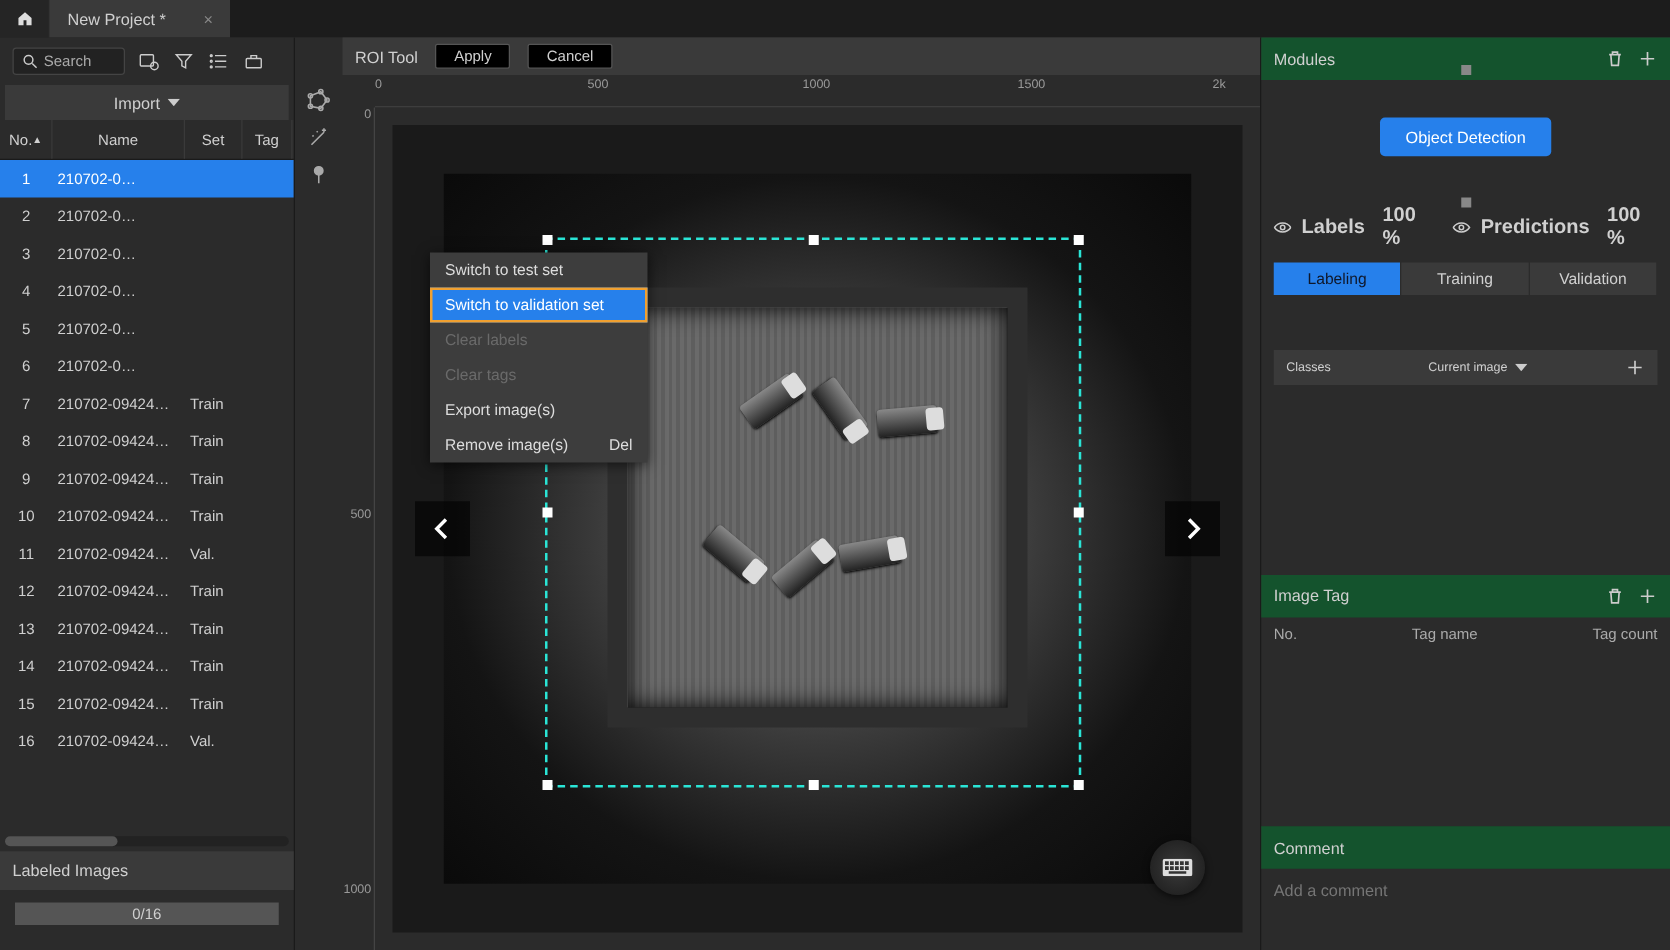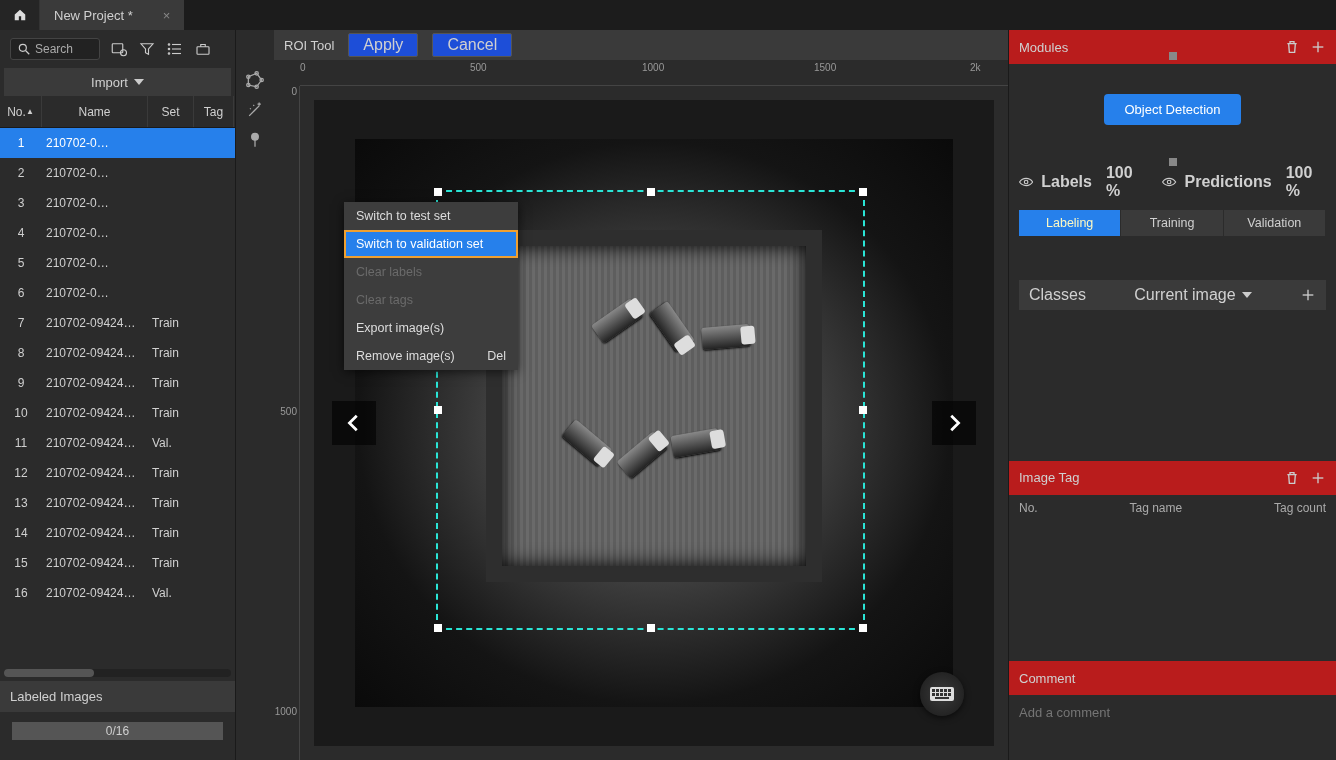--- a/index.html
+++ b/index.html
@@ -30,21 +30,21 @@
 .td-set { width: 46px; padding-left: 4px; }
 .scrollbar-h { height: 8px; background: #222; margin: 6px 4px 4px; border-radius: 4px; position: relative; }
 .scrollbar-h::after { content: ""; position: absolute; left: 0; top: 0; height: 8px; width: 90px; background: #555; border-radius: 4px; }
 .labeled-section { background: #3a3a3a; padding: 8px 10px; font-size: 13px; }
 .progress-wrap { padding: 10px 12px 20px; }
 .progress { background: #555; height: 18px; display: flex; align-items: center; justify-content: center; font-size: 12px; }
 .center { flex: 1; background: #2b2b2b; display: flex; flex-direction: column; position: relative; }
 .tool-strip { width: 38px; position: absolute; left: 0; top: 30px; bottom: 0; display: flex; flex-direction: column; align-items: center; gap: 10px; padding-top: 10px; }
 .tool-strip svg { width: 20px; height: 20px; stroke: #aaa; fill: none; stroke-width: 1.5; }
 .top-tool { height: 30px; background: #3a3a3a; display: flex; align-items: center; gap: 14px; padding: 0 10px; margin-left: 38px; }
-.btn { background: #1d4ed8; border: 1px solid #555; border-radius: 2px; padding: 2px 14px; color: #d0d0d0; font-size: 16px; cursor: pointer; }
+.btn { background: #000000; border: 1px solid #555; border-radius: 2px; padding: 2px 14px; color: #d0d0d0; font-size: 12px; cursor: pointer; }
 .ruler-h { height: 26px; background: #2b2b2b; margin-left: 64px; position: relative; border-bottom: 1px solid #444; font-size: 10px; color: #999; }
 .ruler-h .tick { position: absolute; top: 2px; }
 .ruler-v { width: 26px; position: absolute; left: 38px; top: 56px; bottom: 0; border-right: 1px solid #444; font-size: 10px; color: #999; }
 .ruler-v .tick { position: absolute; right: 2px; text-align: right; }
 .canvas-area { flex: 1; margin-left: 64px; position: relative; background: #2b2b2b; overflow: hidden; }
 .image-view { position: absolute; left: 14px; top: 14px; right: 14px; bottom: 14px; background: #1a1a1a; display:flex; align-items:center; justify-content:center; }
 .image-content { width: 88%; height: 88%; background: radial-gradient(ellipse at center, #7a7a7a 0%, #3a3a3a 42%, #141414 70%, #0a0a0a 100%); position: relative; }
 .tray { position: absolute; left: 22%; top: 16%; width: 56%; height: 62%; border: 16px solid #2e2e2e; background: repeating-linear-gradient(90deg, #6a6a6a 0 3px, #5e5e5e 3px 6px); box-shadow: inset 0 0 20px #000; }
 .cyl { position:absolute; width:48px; height:22px; background:linear-gradient(180deg,#888,#222); border-radius:3px; box-shadow:0 1px 2px #000;}
 .cyl::before{content:"";position:absolute;right:-5px;top:2px;width:14px;height:18px;background:#ddd;border-radius:3px;}
@@ -54,35 +54,35 @@
 .nav-arrow svg { width: 22px; height: 22px; stroke: #fff; stroke-width: 3; fill: none; }
 .nav-left { left: 18px; }
 .nav-right { right: 18px; }
 .keyboard-btn { position: absolute; right: 30px; bottom: 30px; width: 44px; height: 44px; background: radial-gradient(circle,#3a3a3a,#1a1a1a); border-radius: 50%; display:flex; align-items:center; justify-content:center; box-shadow:0 2px 6px rgba(0,0,0,.6);}
 .keyboard-btn svg{fill:#ccc;}
 .context-menu { position: absolute; left: 344px; top: 202px; width: 174px; background: #3d3d3d; box-shadow: 0 2px 10px rgba(0,0,0,.6); z-index: 100; }
 .context-item { padding: 7px 12px; font-size: 12.5px; color: #ddd; display: flex; justify-content: space-between; }
 .context-item.highlight { background: #2680eb; color: #fff; border: 2px solid #f0a030; padding: 5px 10px; }
 .context-item.disabled { color: #6a6a6a; }
 .right { width: 328px; background: #2b2b2b; border-left: 1px solid #1a1a1a; display: flex; flex-direction: column; }
-.section-header { height: 34px; background: #b91c1c; display: flex; align-items: center; justify-content: space-between; padding: 0 10px; font-size: 13px; }
+.section-header { height: 34px; background: #14532d; display: flex; align-items: center; justify-content: space-between; padding: 0 10px; font-size: 13px; }
 .section-header .icons { display: flex; gap: 10px; }
 .section-header svg { width: 16px; height: 16px; stroke: #ccc; fill: none; stroke-width: 2; }
 .modules-canvas { height: 90px; position: relative; display:flex; align-items:center; justify-content:center; }
 .module-node { background: #2680eb; color: #fff; padding: 8px 20px; border-radius: 4px; font-size: 13px; position: relative; }
 .port { position: absolute; width: 8px; height: 8px; background: #888; left: 50%; transform: translateX(-50%); }
 .port.top { top: -12px; }
 .port.bottom { bottom: -12px; }
 .settings-body { padding: 10px; }
 .viz-row { display: flex; align-items: center; gap: 8px; font-size: 16px; font-weight: bold; }
 .eye-icon { width: 16px; height: 10px; }
 .tabs3 { display: flex; margin: 10px 0; }
 .tab3 { flex: 1; text-align: center; padding: 6px 0; background: #3a3a3a; font-size: 12.5px; margin-right: 1px; cursor:pointer;}
-.tab3.active { background: #2680eb; color: #fef9c3; }
-.classes-row { background: #3a3a3a; display: flex; align-items: center; justify-content: space-between; padding: 6px 10px; font-size: 16px; margin-top: 44px; }
+.tab3.active { background: #2680eb; color: #0f172a; }
+.classes-row { background: #3a3a3a; display: flex; align-items: center; justify-content: space-between; padding: 6px 10px; font-size: 10px; margin-top: 44px; }
 .dropdown-pill { display:flex; align-items:center; gap:6px; }
 .image-tag-body { flex: 1; }
 .tag-cols { display:flex; padding:6px 10px; font-size:12px; color:#aaa; justify-content:space-between;}
 .comment-body { padding: 10px; }
 .comment-input { width: 100%; background: transparent; border: none; color: #888; font-size: 13px; outline: none; font-family:inherit;}
 .plus-sq { width:16px; height:16px; stroke:#ccc; stroke-width:2; fill:none;}
 </style>
 </head>
 <body>
 

